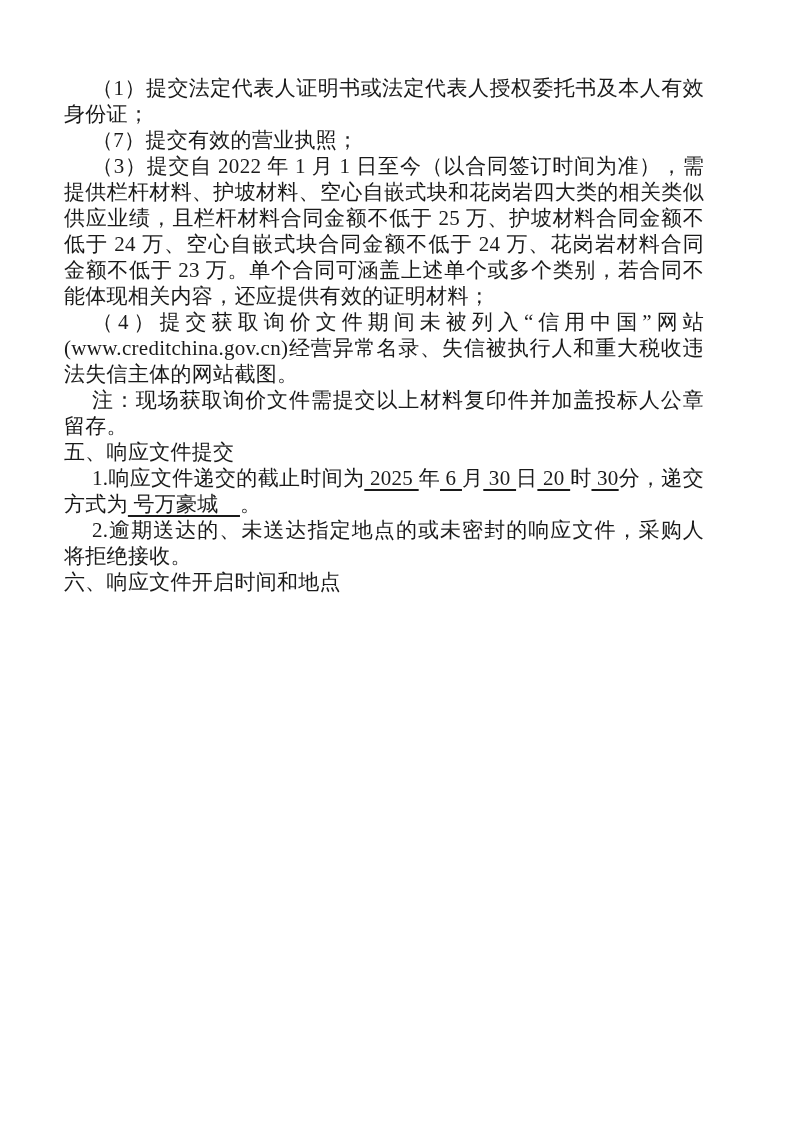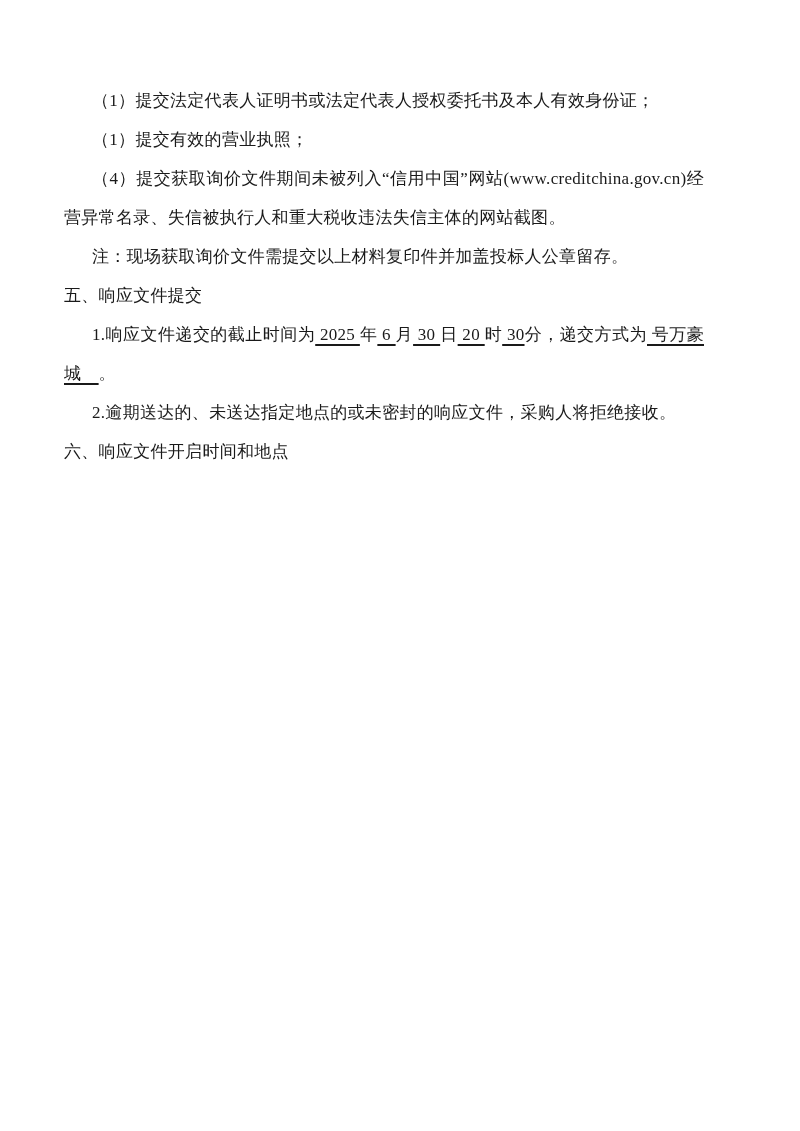--- a/index.html
+++ b/index.html
@@ -18,24 +18,24 @@
     left: 0;
     top: 0;
     width: 800px;
     height: 1131px;
     background: #ffffff;
     overflow: hidden;
   }
   .content {
     position: absolute;
     left: 64px;
-    top: 81px;
+    top: 75px;
     width: 640px;
-    font-size: 17px;
-    line-height: 39px;
+    font-size: 21px;
+    line-height: 26px;
     letter-spacing: 0.3px;
     text-align: justify;
     color: #1a1a1a;
   }
   .content p {
     margin: 0;
     padding: 0;
   }
   p.body {
     text-indent: 28px;
@@ -49,21 +49,22 @@
     text-decoration-thickness: 1.5px;
     text-underline-offset: 4px;
   }
 </style>
 </head>
 <body>
 
 <div class="page">
   <div class="content" style="color: rgb(26, 26, 26);">
       <p class="body"><span>（1）提交法定代表人证明书或法定代表人授权委托书及本人有效身份证；</span></p>
-      <p class="body"><span>（1）提交有效的营业执照；</span></p>
+      <p class="body"><span>（7）提交有效的营业执照；</span></p>
+      <p class="body"><span>（3）提交自 2022 年 1 月 1 日至今（以合同签订时间为准），需提供栏杆材料、护坡材料、空心自嵌式块和花岗岩四大类的相关类似供应业绩，且栏杆材料合同金额不低于 25 万、护坡材料合同金额不低于 24 万、空心自嵌式块合同金额不低于 24 万、花岗岩材料合同金额不低于 23 万。单个合同可涵盖上述单个或多个类别，若合同不能体现相关内容，还应提供有效的证明材料；</span></p>
       <p class="body"><span>（4）提交获取询价文件期间未被列入“信用中国”网站(www.creditchina.gov.cn)经营异常名录、失信被执行人和重大税收违法失信主体的网站截图。</span></p>
       <p class="body"><span>注：现场获取询价文件需提交以上材料复印件并加盖投标人公章留存。</span></p>
       <p class="heading"><span>五、响应文件提交</span></p>
       <p class="body"><span>1.响应文件递交的截止时间为</span><span class="u"> 2025 </span><span>年</span><span class="u"> 6 </span><span>月</span><span class="u"> 30 </span><span>日</span><span class="u"> 20 </span><span>时</span><span class="u"> 30</span><span>分，递交方式为</span><span class="u"> 号万豪城　</span><span>。</span></p>
       <p class="body"><span>2.逾期送达的、未送达指定地点的或未密封的响应文件，采购人将拒绝接收。</span></p>
       <p class="heading"><span>六、响应文件开启时间和地点</span></p>
     </div>
 </div>
 
 </body></html>

